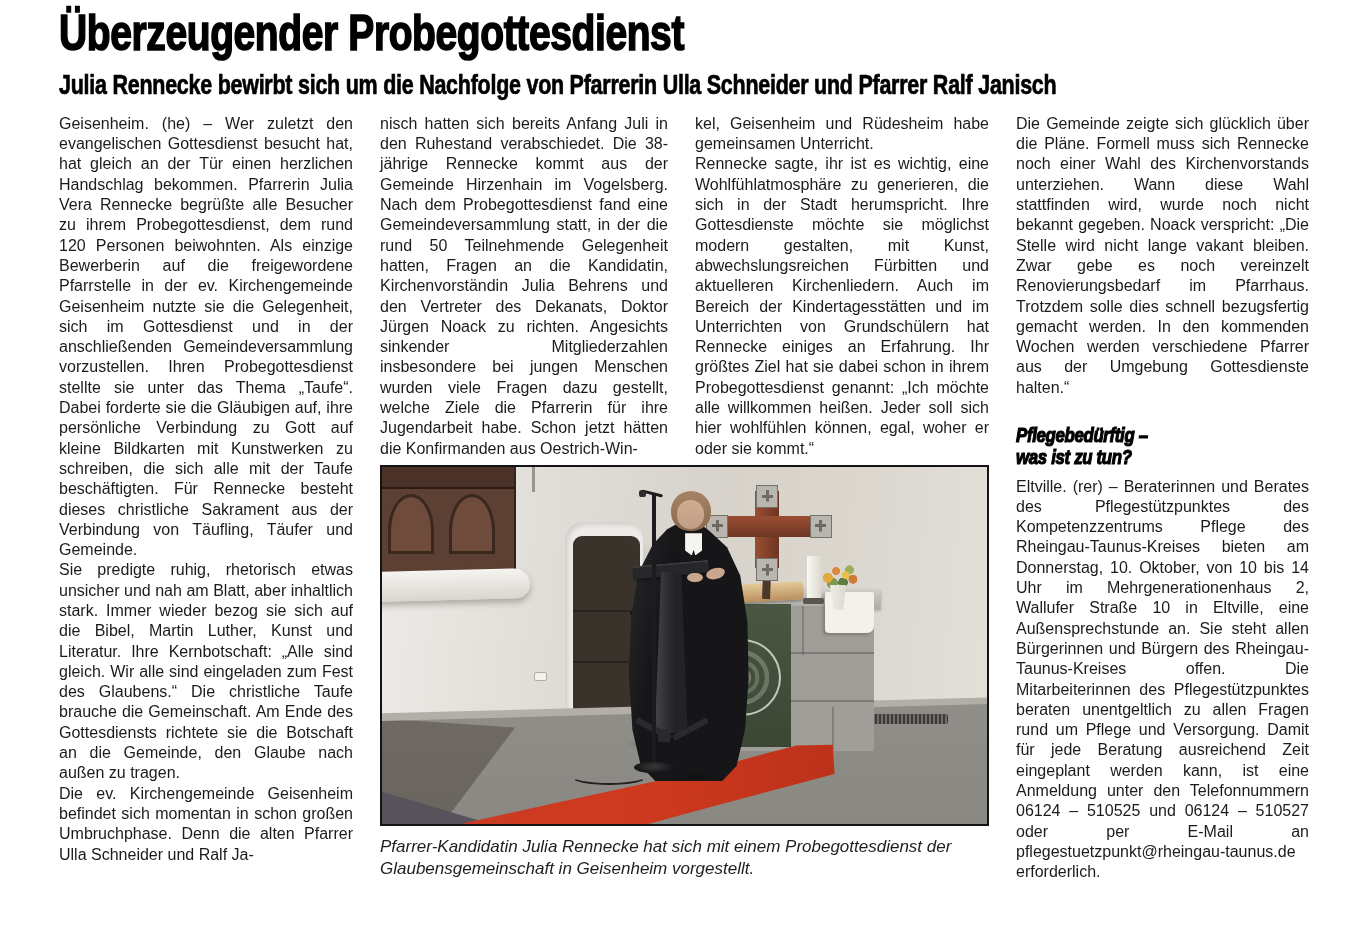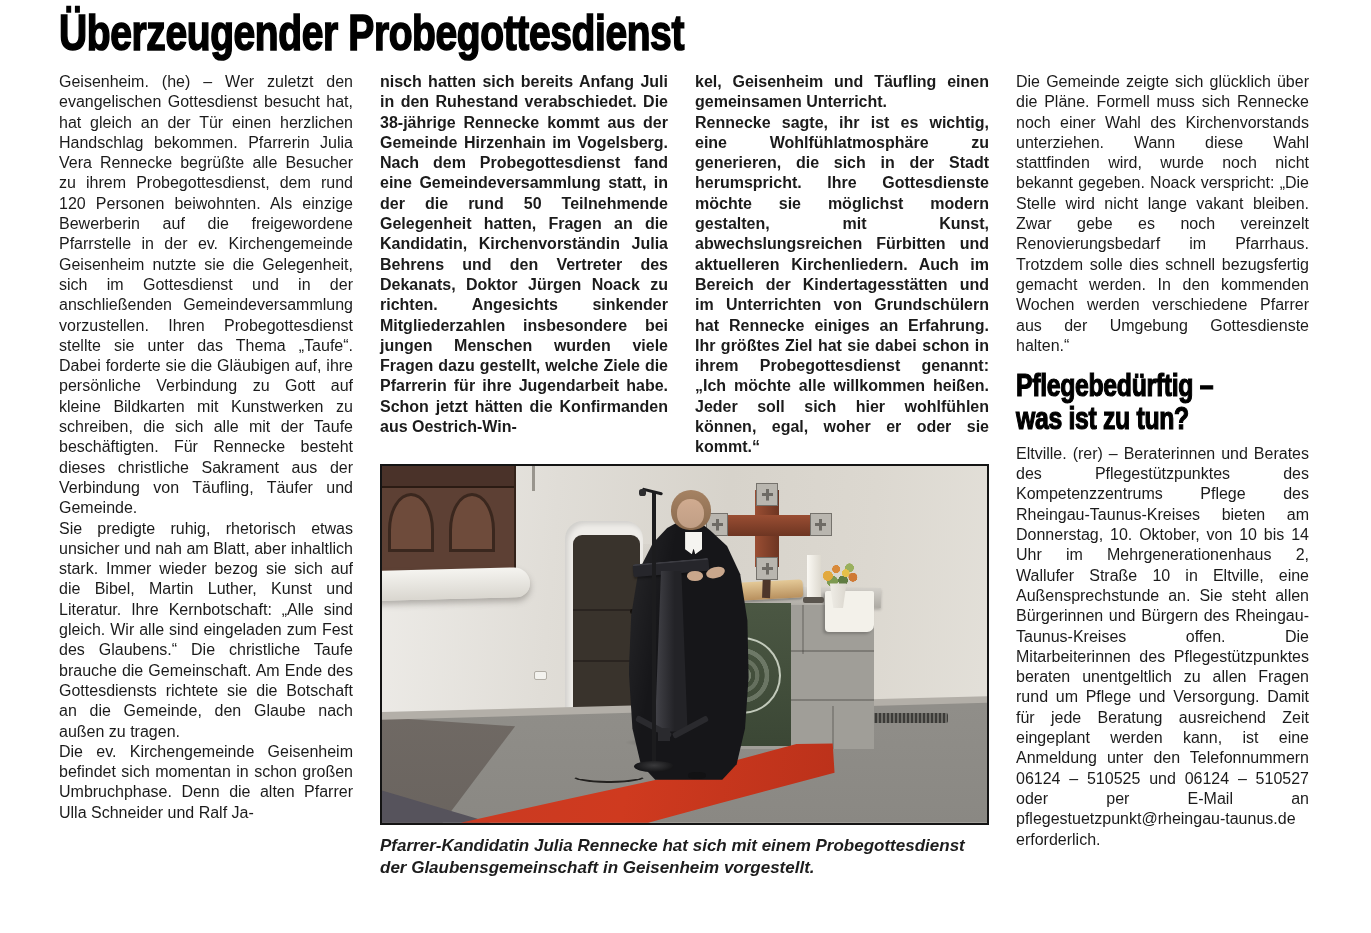--- a/index.html
+++ b/index.html
@@ -6,63 +6,64 @@
   body{width:1371px;height:933px;overflow:hidden;
        font-family:"Liberation Sans","DejaVu Sans",sans-serif;color:#1b1b1b;}
   .page{width:1371px;height:933px;box-sizing:border-box;padding:6px 92px 0 59px;position:relative;}
 
   
   .cond{display:inline-block;transform-origin:0 50%;white-space:nowrap;font-weight:700;color:#000;}
   h1{margin:2px 0 0 0;font-size:50px;line-height:1.0;}
   h1 .cond{transform:scaleX(.78);-webkit-text-stroke:1.6px #000;letter-spacing:-.5px;}
   h2{margin:13px 0 0 0;font-size:27.5px;line-height:1.05;}
   h2 .cond{transform:scaleX(.78);-webkit-text-stroke:.7px #000;letter-spacing:-.3px;}
-  h3{margin:14px 0 8px 0;font-size:31px;line-height:1.06;}
+  h3{margin:26px 0 8px 0;font-size:21px;line-height:1.06;font-style:italic;}
   h3 .cond{display:block;transform:scaleX(.8);-webkit-text-stroke:1.2px #000;letter-spacing:-.4px;}
 
   
   .cols{display:grid;grid-template-columns:294px 288px 294px 293px;column-gap:27px;margin-top:14px;}
   .bodytext p{margin:0;font-size:16px;line-height:20.3px;text-align:justify;
               hyphens:auto;-webkit-hyphens:auto;word-break:normal;}
   .bodytext b{font-weight:400;}
   .midspan{grid-column:2 / span 2;}
-  .two-col{display:grid;grid-template-columns:288px 294px;column-gap:27px;font-weight:bold;}
+  .two-col{display:grid;grid-template-columns:288px 294px;column-gap:27px;}
 
   
   figure{margin:0;}
   .photo{position:relative;width:605px;height:357px;margin-top:6px;border:2px solid #141414;
          overflow:hidden;background:linear-gradient(95deg,#edebe7 0%,#e0ddd7 28%,#d7d3cb 55%,#dcd8d0 78%,#e3e0d9 100%);}
   .photo div{position:absolute;}
   .cap{width:3.6%;height:6.4%;background:#b9b6af;border:1px solid #75726c;box-sizing:border-box;
        background-image:linear-gradient(#6e6b65 0 0),linear-gradient(#6e6b65 0 0);
        background-size:55% 16%,16% 55%;background-position:center;background-repeat:no-repeat;}
-  figcaption{margin-top:10px;font-size:17px;line-height:22px;font-weight:700;font-style:italic;color:#1d1d1d;width:605px;}
+  figcaption{margin-top:10px;font-size:17px;line-height:22px;font-weight:400;font-style:italic;color:#1d1d1d;width:605px;}
 </style>
 </head>
 <body>
 
 <div class="page">
 
   <h1><span class="cond">Überzeugender Probegottesdienst</span></h1>
+  <h2><span class="cond">Julia Rennecke bewirbt sich um die Nachfolge von Pfarrerin Ulla Schneider und Pfarrer Ralf Janisch</span></h2>
 
   <div class="cols">
 
     <div class="bodytext">
       <p><b>Geisenheim.</b> <span>(he) – Wer zuletzt den evangelischen Gottesdienst besucht hat, hat gleich an der Tür einen herzlichen Handschlag bekommen. Pfarrerin Julia Vera Rennecke begrüßte alle Besucher zu ihrem Probegottesdienst, dem rund 120 Personen beiwohnten. Als einzige Bewerberin auf die freigewordene Pfarrstelle in der ev. Kirchengemeinde Geisenheim nutzte sie die Gelegenheit, sich im Gottesdienst und in der anschließenden Gemeindeversammlung vorzustellen. Ihren Probegottesdienst stellte sie unter das Thema „Taufe“. Dabei forderte sie die Gläubigen auf, ihre persönliche Verbindung zu Gott auf kleine Bildkarten mit Kunstwerken zu schreiben, die sich alle mit der Taufe beschäftigten. Für Rennecke besteht dieses christliche Sakrament aus der Verbindung von Täufling, Täufer und Gemeinde.</span></p>
       <p>Sie predigte ruhig, rhetorisch etwas unsicher und nah am Blatt, aber inhaltlich stark. Immer wieder bezog sie sich auf die Bibel, Martin Luther, Kunst und Literatur. Ihre Kernbotschaft: „Alle sind gleich. Wir alle sind eingeladen zum Fest des Glaubens.“ Die christliche Taufe brauche die Gemeinschaft. Am Ende des Gottesdiensts richtete sie die Botschaft an die Gemeinde, den Glaube nach außen zu tragen.</p>
       <p>Die ev. Kirchengemeinde Geisenheim befindet sich momentan in schon großen Umbruchphase. Denn die alten Pfarrer Ulla Schneider und Ralf Ja-</p>
     </div>
 
     <div class="midspan">
       <div class="two-col">
         <div class="bodytext">
           <p>nisch hatten sich bereits Anfang Juli in den Ruhestand verabschiedet. Die 38-jährige Rennecke kommt aus der Gemeinde Hirzenhain im Vogelsberg. Nach dem Probegottesdienst fand eine Gemeindeversammlung statt, in der die rund 50 Teilnehmende Gelegenheit hatten, Fragen an die Kandidatin, Kirchenvorständin Julia Behrens und den Vertreter des Dekanats, Doktor Jürgen Noack zu richten. Angesichts sinkender Mitgliederzahlen insbesondere bei jungen Menschen wurden viele Fragen dazu gestellt, welche Ziele die Pfarrerin für ihre Jugendarbeit habe. Schon jetzt hätten die Konfirmanden aus Oestrich-Win-</p>
         </div>
         <div class="bodytext">
-          <p>kel, Geisenheim und Täufling einen gemeinsamen Unterricht.</p>
+          <p>kel, Geisenheim und Rüdesheim habe gemeinsamen Unterricht.</p>
           <p>Rennecke sagte, ihr ist es wichtig, eine Wohlfühlatmosphäre zu generieren, die sich in der Stadt herumspricht. Ihre Gottesdienste möchte sie möglichst modern gestalten, mit Kunst, abwechslungsreichen Fürbitten und aktuelleren Kirchenliedern. Auch im Bereich der Kindertagesstätten und im Unterrichten von Grundschülern hat Rennecke einiges an Erfahrung. Ihr größtes Ziel hat sie dabei schon in ihrem Probegottesdienst genannt: „Ich möchte alle willkommen heißen. Jeder soll sich hier wohlfühlen können, egal, woher er oder sie kommt.“</p>
         </div>
       </div>
 
       <figure>
         <div class="photo">
 
           <div style="left:30%;top:22%;width:30%;height:48%;background:radial-gradient(ellipse at 50% 45%,rgba(110,104,96,.22),transparent 70%);"></div>
 
           <div style="left:-0.5%;top:-0.5%;width:22.3%;height:31%;background:#5d4034;border-right:2px solid #34231a;">

